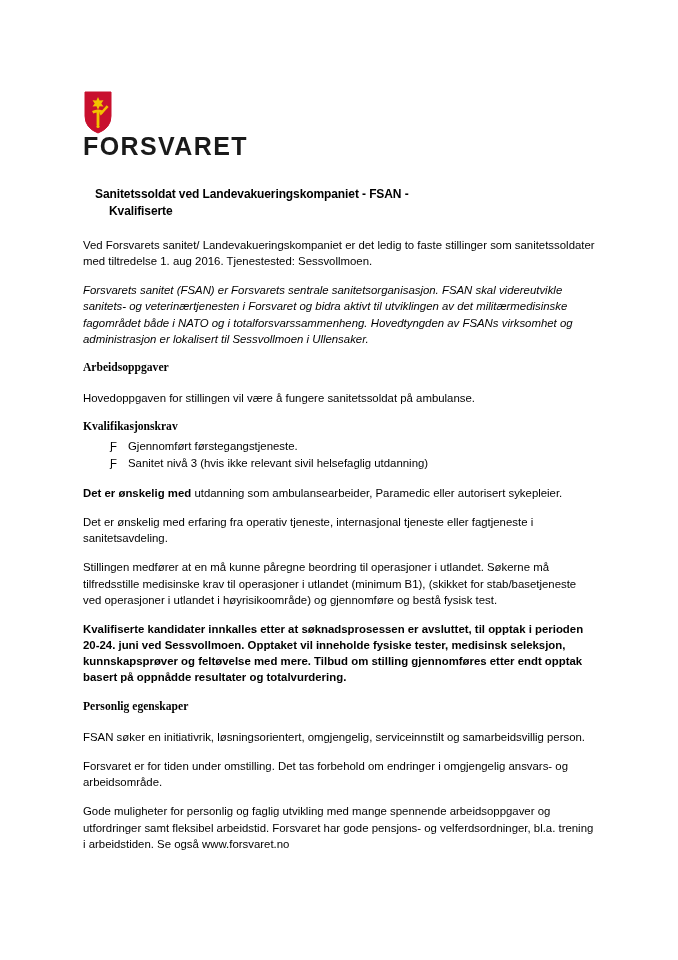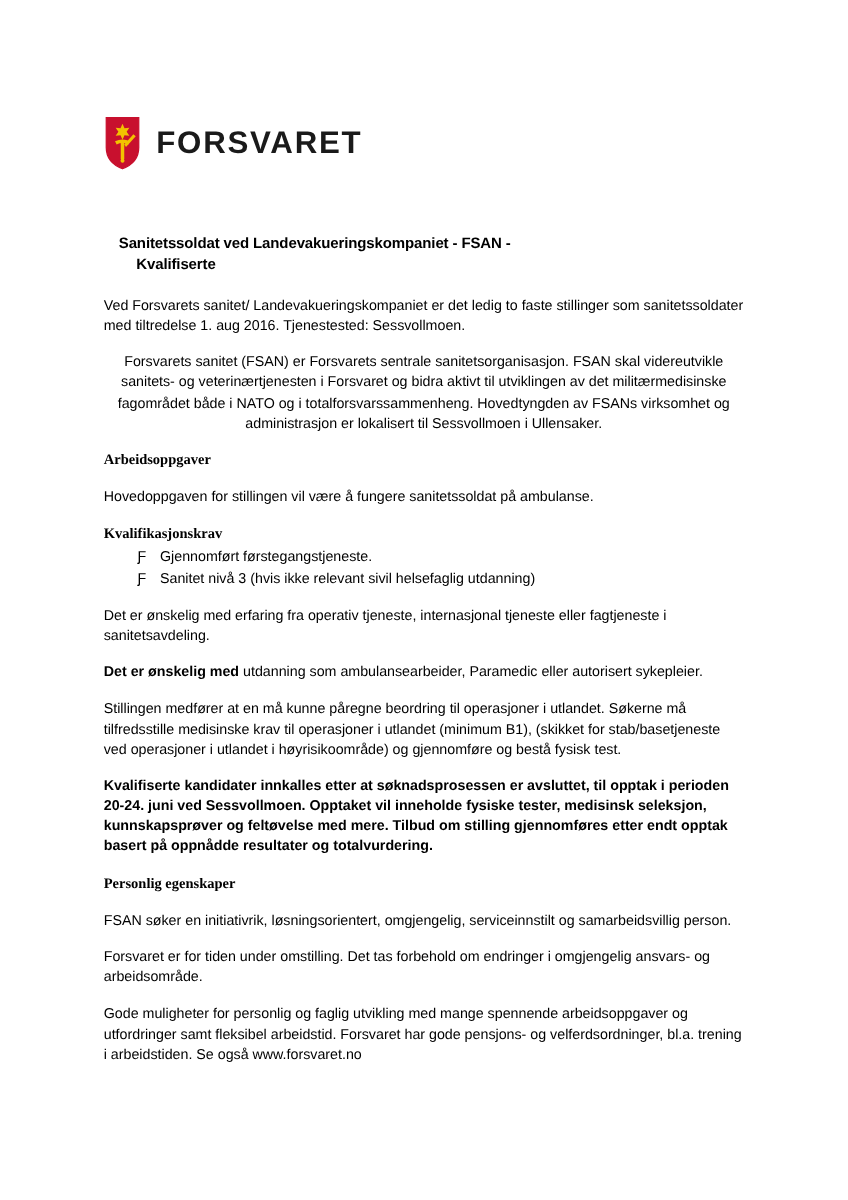--- a/index.html
+++ b/index.html
@@ -24,23 +24,23 @@
   .content {
     position: absolute;
     left: 83px;
     top: 90px;
     width: 512px;
   }
 
   
   .logo-row {
     display: flex;
-    align-items: center;
     height: 48px;
     margin-bottom: 48px;
+    flex-direction: column;
   }
   .crest {
     position: relative;
     width: 30px;
     height: 44px;
     margin-right: 12px;
     flex: 0 0 auto;
   }
   .crest svg { display: block; }
   .wordmark {
@@ -63,21 +63,21 @@
   h1.doc-title .line2 {
     display: block;
     padding-left: 14px;
   }
   p {
     font-size: 11.4px;
     line-height: 1.42;
     margin: 0 0 13px 0;
   }
   p.italic {
-    text-align: center;
+    font-style: italic;
   }
   h2.sec {
     font-size: 11.6px;
     font-weight: bold;
     margin: 0 0 2px 0;
     line-height: 1.4;
     font-family: Liberation Serif, serif;
   }
   h2.sec + p { margin-top: 14px; }
   .bold { font-weight: bold; }
@@ -138,23 +138,23 @@
       <li>
         <span class="bul">Ƒ</span>
         <span>Gjennomført førstegangstjeneste.</span>
       </li>
       <li>
         <span class="bul">Ƒ</span>
         <span>Sanitet nivå 3 (hvis ikke relevant sivil helsefaglig utdanning)</span>
       </li>
     </ul>
 
+    <p><span class="bold">Det er ønskelig med</span><span> utdanning som ambulansearbeider, Paramedic eller autorisert sykepleier.</span></p>
+
     <p>Det er ønskelig med erfaring fra operativ tjeneste, internasjonal tjeneste eller fagtjeneste i sanitetsavdeling.</p>
-
-    <p><span class="bold">Det er ønskelig med</span><span> utdanning som ambulansearbeider, Paramedic eller autorisert sykepleier.</span></p>
 
     <p>Stillingen medfører at en må kunne påregne beordring til operasjoner i utlandet. Søkerne må tilfredsstille medisinske krav til operasjoner i utlandet (minimum B1), (skikket for stab/basetjeneste ved operasjoner i utlandet i høyrisikoområde) og gjennomføre og bestå fysisk test.</p>
 
     <p class="bold">Kvalifiserte kandidater innkalles etter at søknadsprosessen er avsluttet, til opptak i perioden 20-24. juni ved Sessvollmoen. Opptaket vil inneholde fysiske tester, medisinsk seleksjon, kunnskapsprøver og feltøvelse med mere. Tilbud om stilling gjennomføres etter endt opptak basert på oppnådde resultater og totalvurdering.</p>
 
     <h2 class="sec">Personlig egenskaper</h2>
     <p>FSAN søker en initiativrik, løsningsorientert, omgjengelig, serviceinnstilt og samarbeidsvillig person.</p>
 
     <p>Forsvaret er for tiden under omstilling. Det tas forbehold om endringer i omgjengelig ansvars- og arbeidsområde.</p>
 

